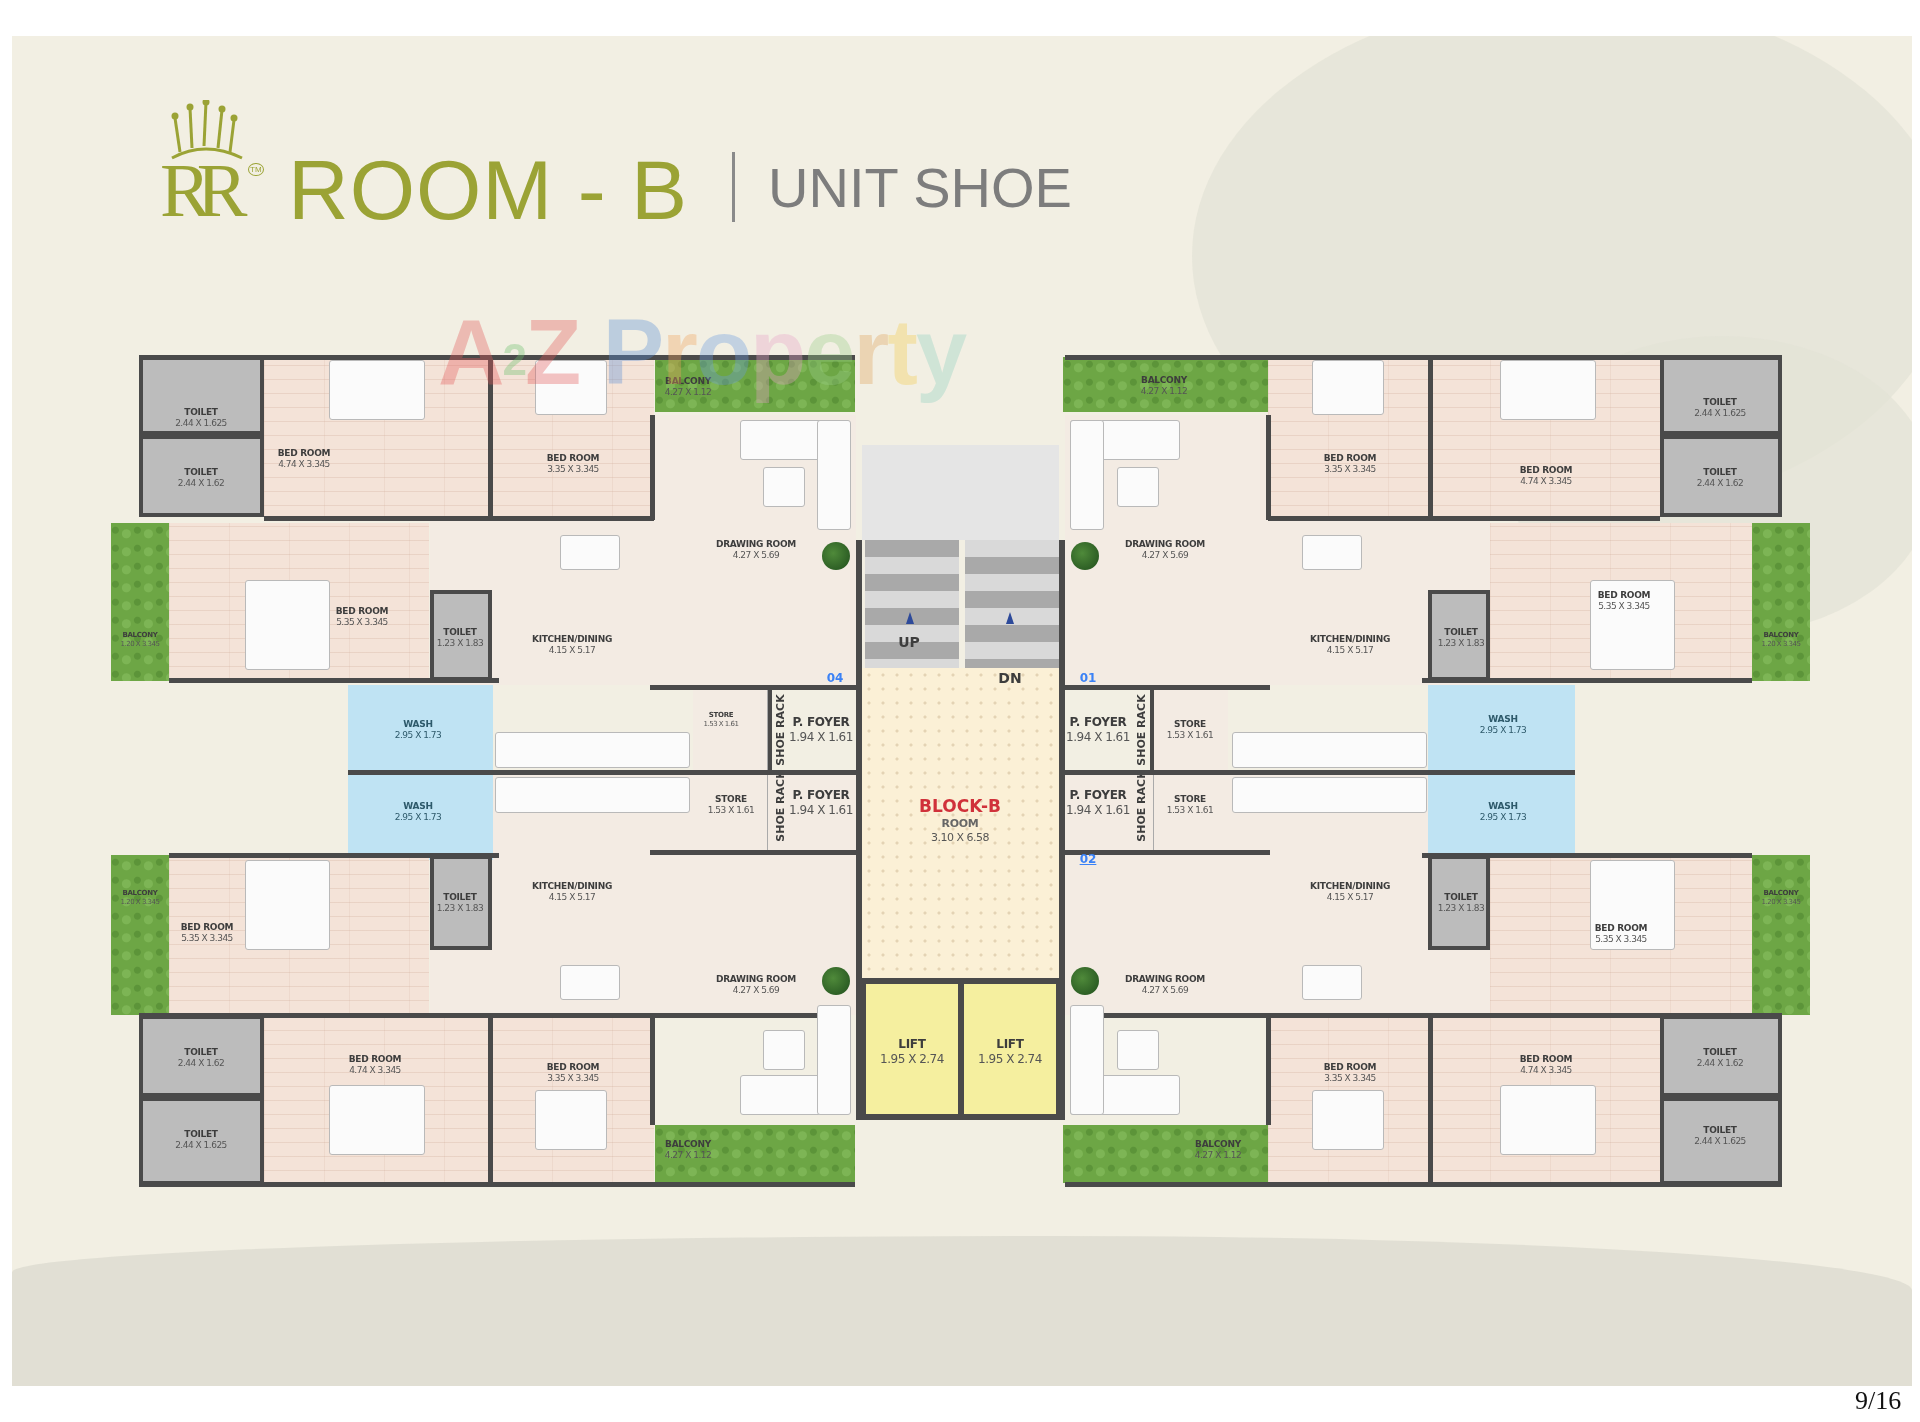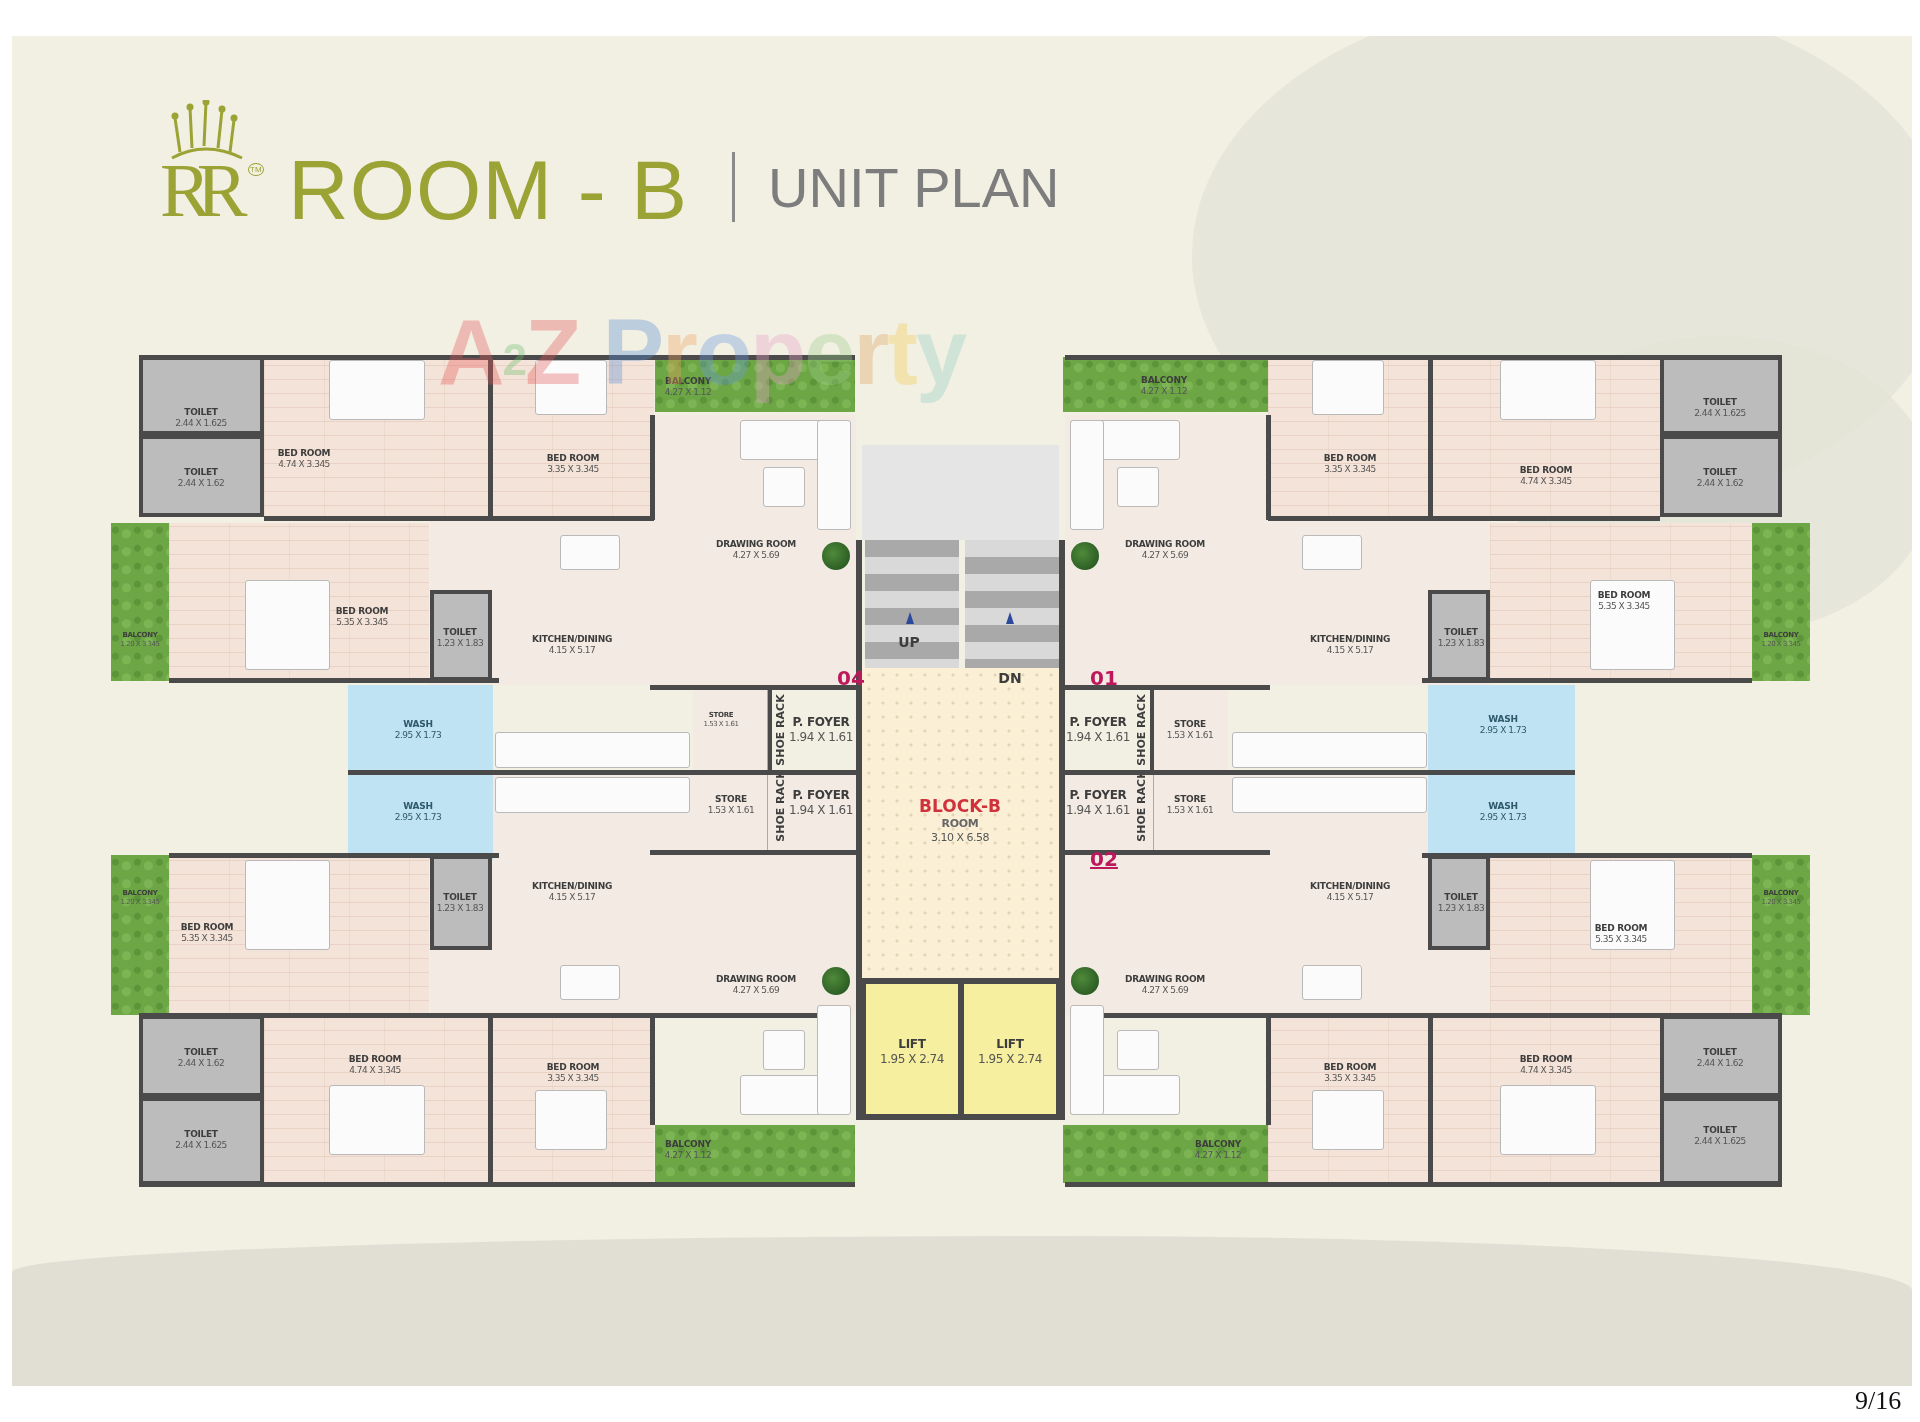--- a/index.html
+++ b/index.html
@@ -27,21 +27,21 @@
   .foyer{background:#fbf0d6;background-image:radial-gradient(circle,#e4d3b4 1.3px,transparent 1.8px);background-size:14px 14px;}
   .lift{background:#f5ef9f;border:6px solid #4a4a4a;}
   .store{background:#f3ebe3;}
   .wall{position:absolute;background:#4a4a4a;}
   .lbl{position:absolute;text-align:center;transform:translate(-50%,-50%);white-space:nowrap;line-height:1.25;}
   .lbl .n{display:block;font-family:"DejaVu Sans",sans-serif;font-weight:bold;font-size:9px;color:#3d3d3d;letter-spacing:-.3px;}
   .lbl .d{display:block;font-family:"DejaVu Sans",sans-serif;font-size:9px;color:#555;letter-spacing:-.5px;}
   .lbl.big .n{font-size:12px;}
   .lbl.big .d{font-size:12px;}
   .lbl.wash-l .n,.lbl.wash-l .d{color:#2e5a6b;}
-  .unitno{position:absolute;font-weight:bold;font-size:20px;color:#be185d;font-family:"DejaVu Sans",sans-serif;transform:translate(-50%,-50%);margin-left:16px;}
+  .unitno{position:absolute;font-weight:bold;font-size:12px;color:#3b82f6;font-family:"DejaVu Sans",sans-serif;transform:translate(-50%,-50%);}
   .blockname{display:block;font-weight:bold;font-size:17px;color:#d0313a;font-family:"DejaVu Sans",sans-serif;}
   .vert{position:absolute;transform:translate(-50%,-50%) rotate(-90deg);font-weight:bold;font-size:11px;color:#3d3d3d;font-family:"DejaVu Sans",sans-serif;white-space:nowrap;}
   .furn{position:absolute;background:#fbfbfb;border:1.5px solid #b9b9b9;box-sizing:border-box;border-radius:3px;}
   .tree{position:absolute;width:28px;height:28px;border-radius:50%;background:radial-gradient(circle at 40% 40%,#4f8a3a,#1f4d1c);}
   .stepsA{position:absolute;background:repeating-linear-gradient(180deg,#a9a9a9 0 17px,#d9d9d9 17px 34px);}
   .arrow{position:absolute;width:0;height:0;border-left:4px solid transparent;border-right:4px solid transparent;border-bottom:12px solid #2d4a9a;}
   .updn{position:absolute;font-weight:bold;font-size:14px;color:#3d3d3d;font-family:"DejaVu Sans",sans-serif;transform:translate(-50%,-50%);}
 </style>
 </head>
 <body>
@@ -67,21 +67,21 @@
       <circle cx="46" cy="2" r="3.5"></circle>
       <circle cx="62" cy="9" r="3.5"></circle>
       <circle cx="74" cy="18" r="3.5"></circle>
     </g>
 </svg>
 <div style="position:absolute;left:160px;top:152px;font-size:76px;color:#9ba335;font-family:'Liberation Serif',serif;letter-spacing:-14px;line-height:1;">RR</div>
 <div style="position:absolute;left:248px;top:163px;font-size:8px;color:#9ba335;border:1px solid #9ba335;border-radius:50%;padding:1px;">TM</div>
 
 <div class="title">ROOM - B</div>
 <div class="divider"></div>
-<div class="subtitle">UNIT PLAN</div>
+<div class="subtitle">UNIT SHOE</div>
 
 <div>
 
   <div class="room stair" style="left:862px;top:445px;width:197px;height:95px;"></div>
   <div class="stepsA" style="left:865px;top:540px;width:94px;height:130px;"></div>
   <div class="stepsA" style="left:965px;top:540px;width:94px;height:130px;background:repeating-linear-gradient(180deg,#d9d9d9 0 17px,#a9a9a9 17px 34px);"></div>
   <div class="arrow" style="left:906px;top:612px;"></div>
   <div class="arrow" style="left:1006px;top:612px;"></div>
   <div class="room foyer" style="left:862px;top:668px;width:197px;height:312px;"></div>
   <div class="updn" style="left:909px;top:642px;">UP</div>

